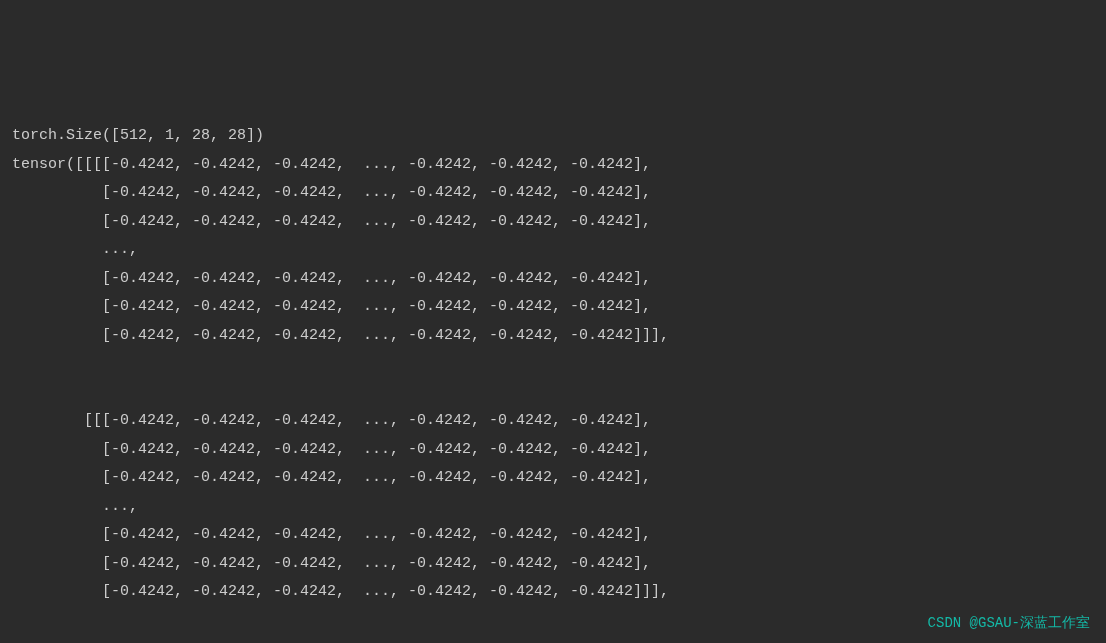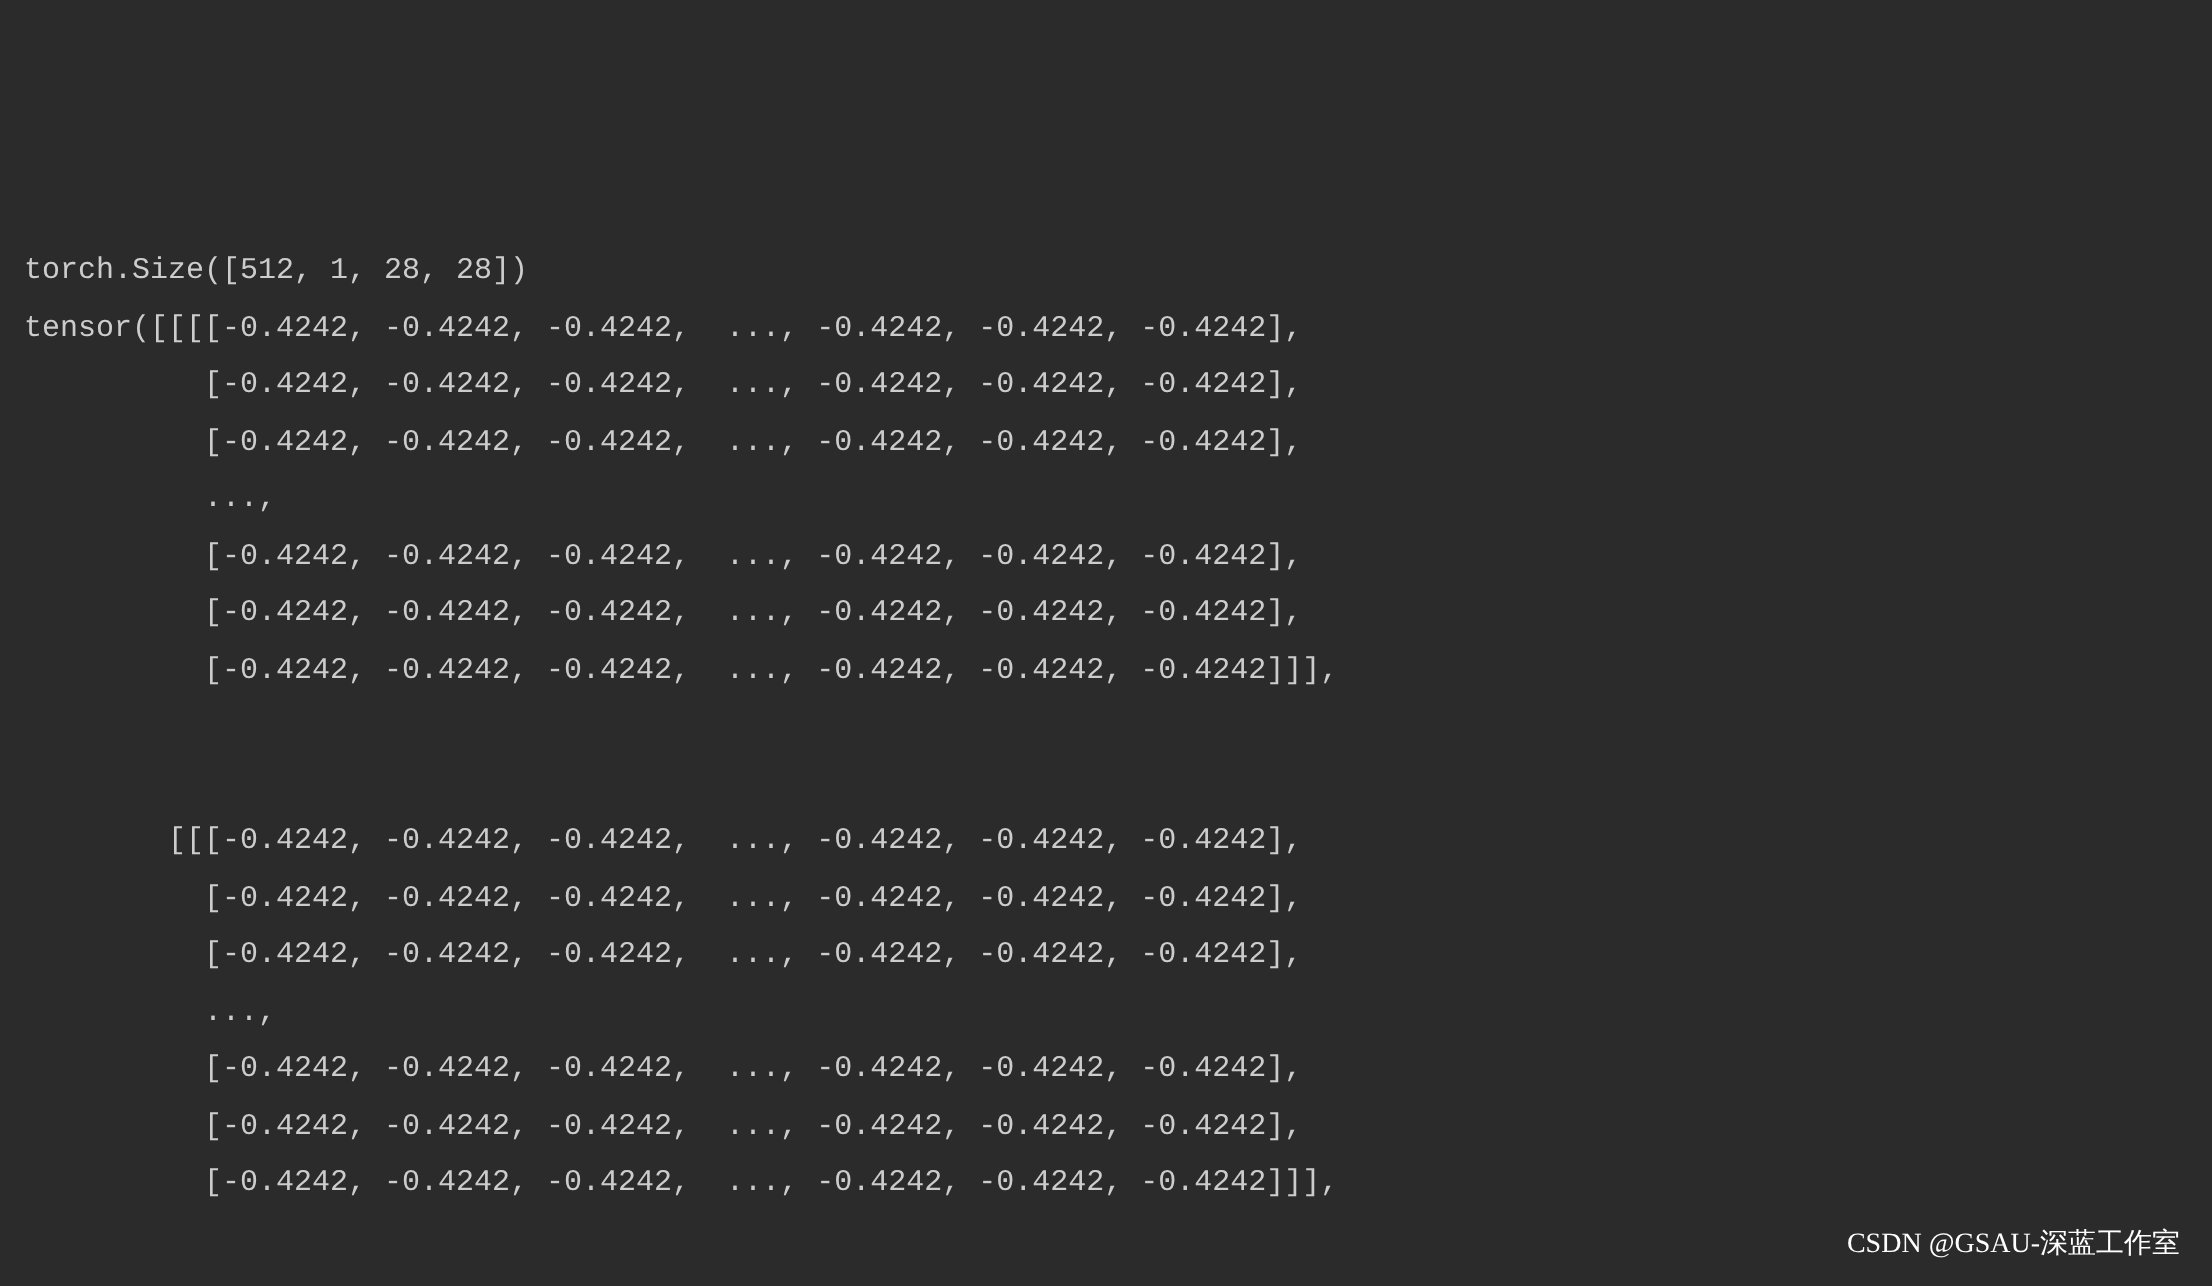--- a/index.html
+++ b/index.html
@@ -20,23 +20,23 @@
       overflow: hidden;
       position: relative;
     }
     .output-line {
       display: block;
     }
     .watermark {
       position: absolute;
       bottom: 6px;
       right: 16px;
-      color: #ffffff;
+      color: #14b8a6;
       font-size: 14px;
-      font-family: Liberation Serif, serif;
+      font-family: Liberation Mono, monospace;
       white-space: normal;
     }
   </style>
 </head>
 <body>
 
 
 
 <div id="output-container"><span class="output-line">torch.Size([512, 1, 28, 28])</span><span class="output-line">tensor([[[[-0.4242, -0.4242, -0.4242,  ..., -0.4242, -0.4242, -0.4242],</span><span class="output-line">          [-0.4242, -0.4242, -0.4242,  ..., -0.4242, -0.4242, -0.4242],</span><span class="output-line">          [-0.4242, -0.4242, -0.4242,  ..., -0.4242, -0.4242, -0.4242],</span><span class="output-line">          ...,</span><span class="output-line">          [-0.4242, -0.4242, -0.4242,  ..., -0.4242, -0.4242, -0.4242],</span><span class="output-line">          [-0.4242, -0.4242, -0.4242,  ..., -0.4242, -0.4242, -0.4242],</span><span class="output-line">          [-0.4242, -0.4242, -0.4242,  ..., -0.4242, -0.4242, -0.4242]]],</span><span class="output-line">&nbsp;</span><span class="output-line">&nbsp;</span><span class="output-line">        [[[-0.4242, -0.4242, -0.4242,  ..., -0.4242, -0.4242, -0.4242],</span><span class="output-line">          [-0.4242, -0.4242, -0.4242,  ..., -0.4242, -0.4242, -0.4242],</span><span class="output-line">          [-0.4242, -0.4242, -0.4242,  ..., -0.4242, -0.4242, -0.4242],</span><span class="output-line">          ...,</span><span class="output-line">          [-0.4242, -0.4242, -0.4242,  ..., -0.4242, -0.4242, -0.4242],</span><span class="output-line">          [-0.4242, -0.4242, -0.4242,  ..., -0.4242, -0.4242, -0.4242],</span><span class="output-line">          [-0.4242, -0.4242, -0.4242,  ..., -0.4242, -0.4242, -0.4242]]],</span></div>
 

